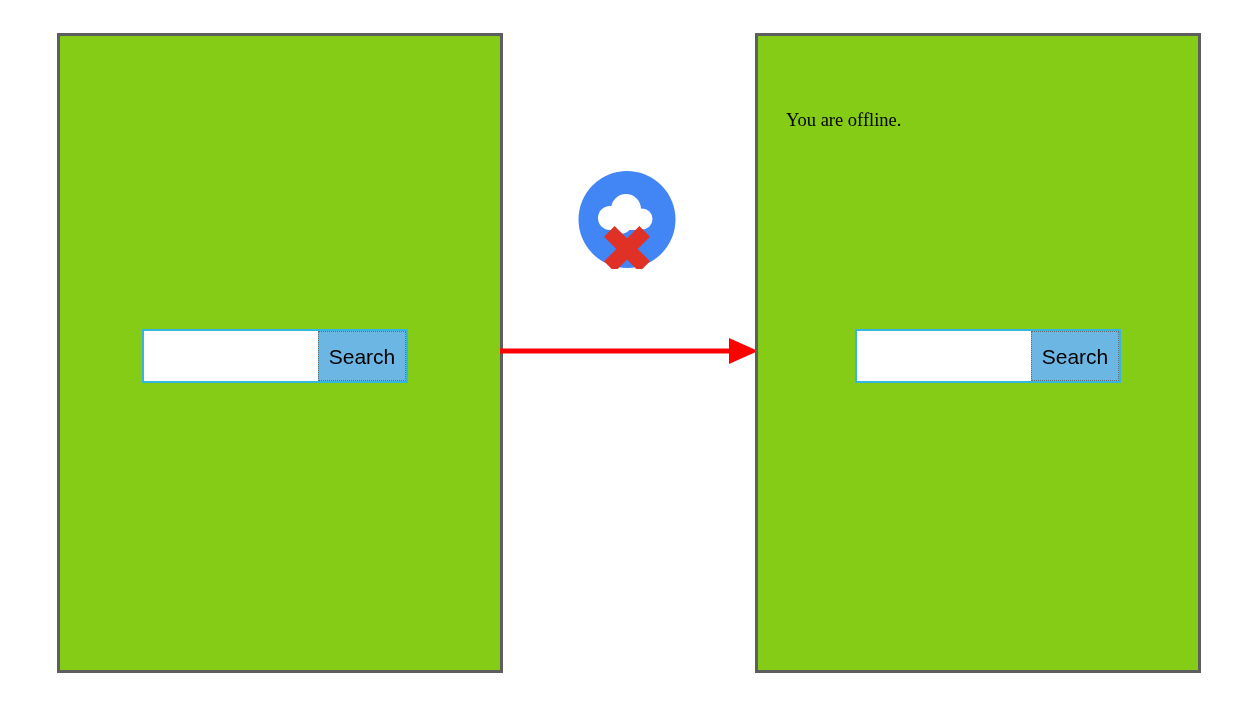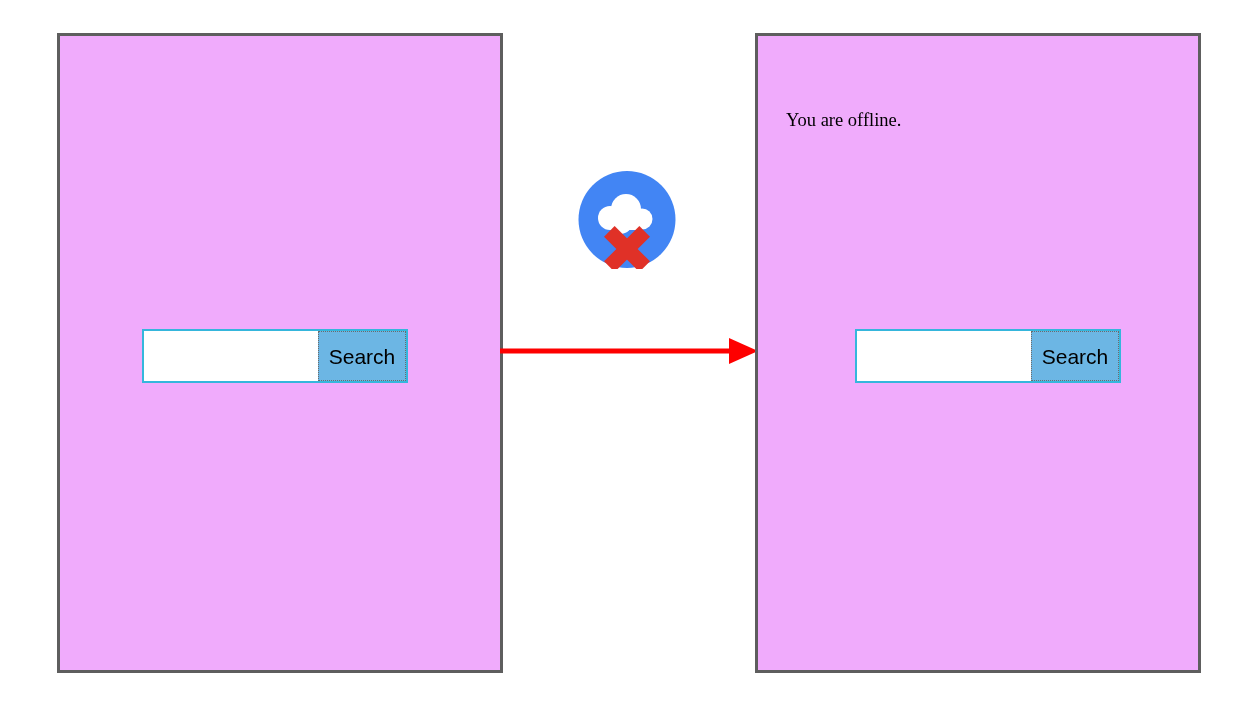--- a/index.html
+++ b/index.html
@@ -18,21 +18,21 @@
   .canvas {
     position: absolute;
     left: 0; top: 0;
     width: 1260px;
     height: 718px;
   }
 
   
   .frame {
     position: absolute;
-    background: #f0abfc;
+    background: #84cc16;
     border: 3px solid #5e5e5e;
     box-sizing: border-box;
   }
   .frame-left  { left: 57px;  top: 33px; width: 446px; height: 640px; }
   .frame-right { left: 755px; top: 33px; width: 446px; height: 640px; }
 
   
   .search-widget {
     position: absolute;
     display: flex;

